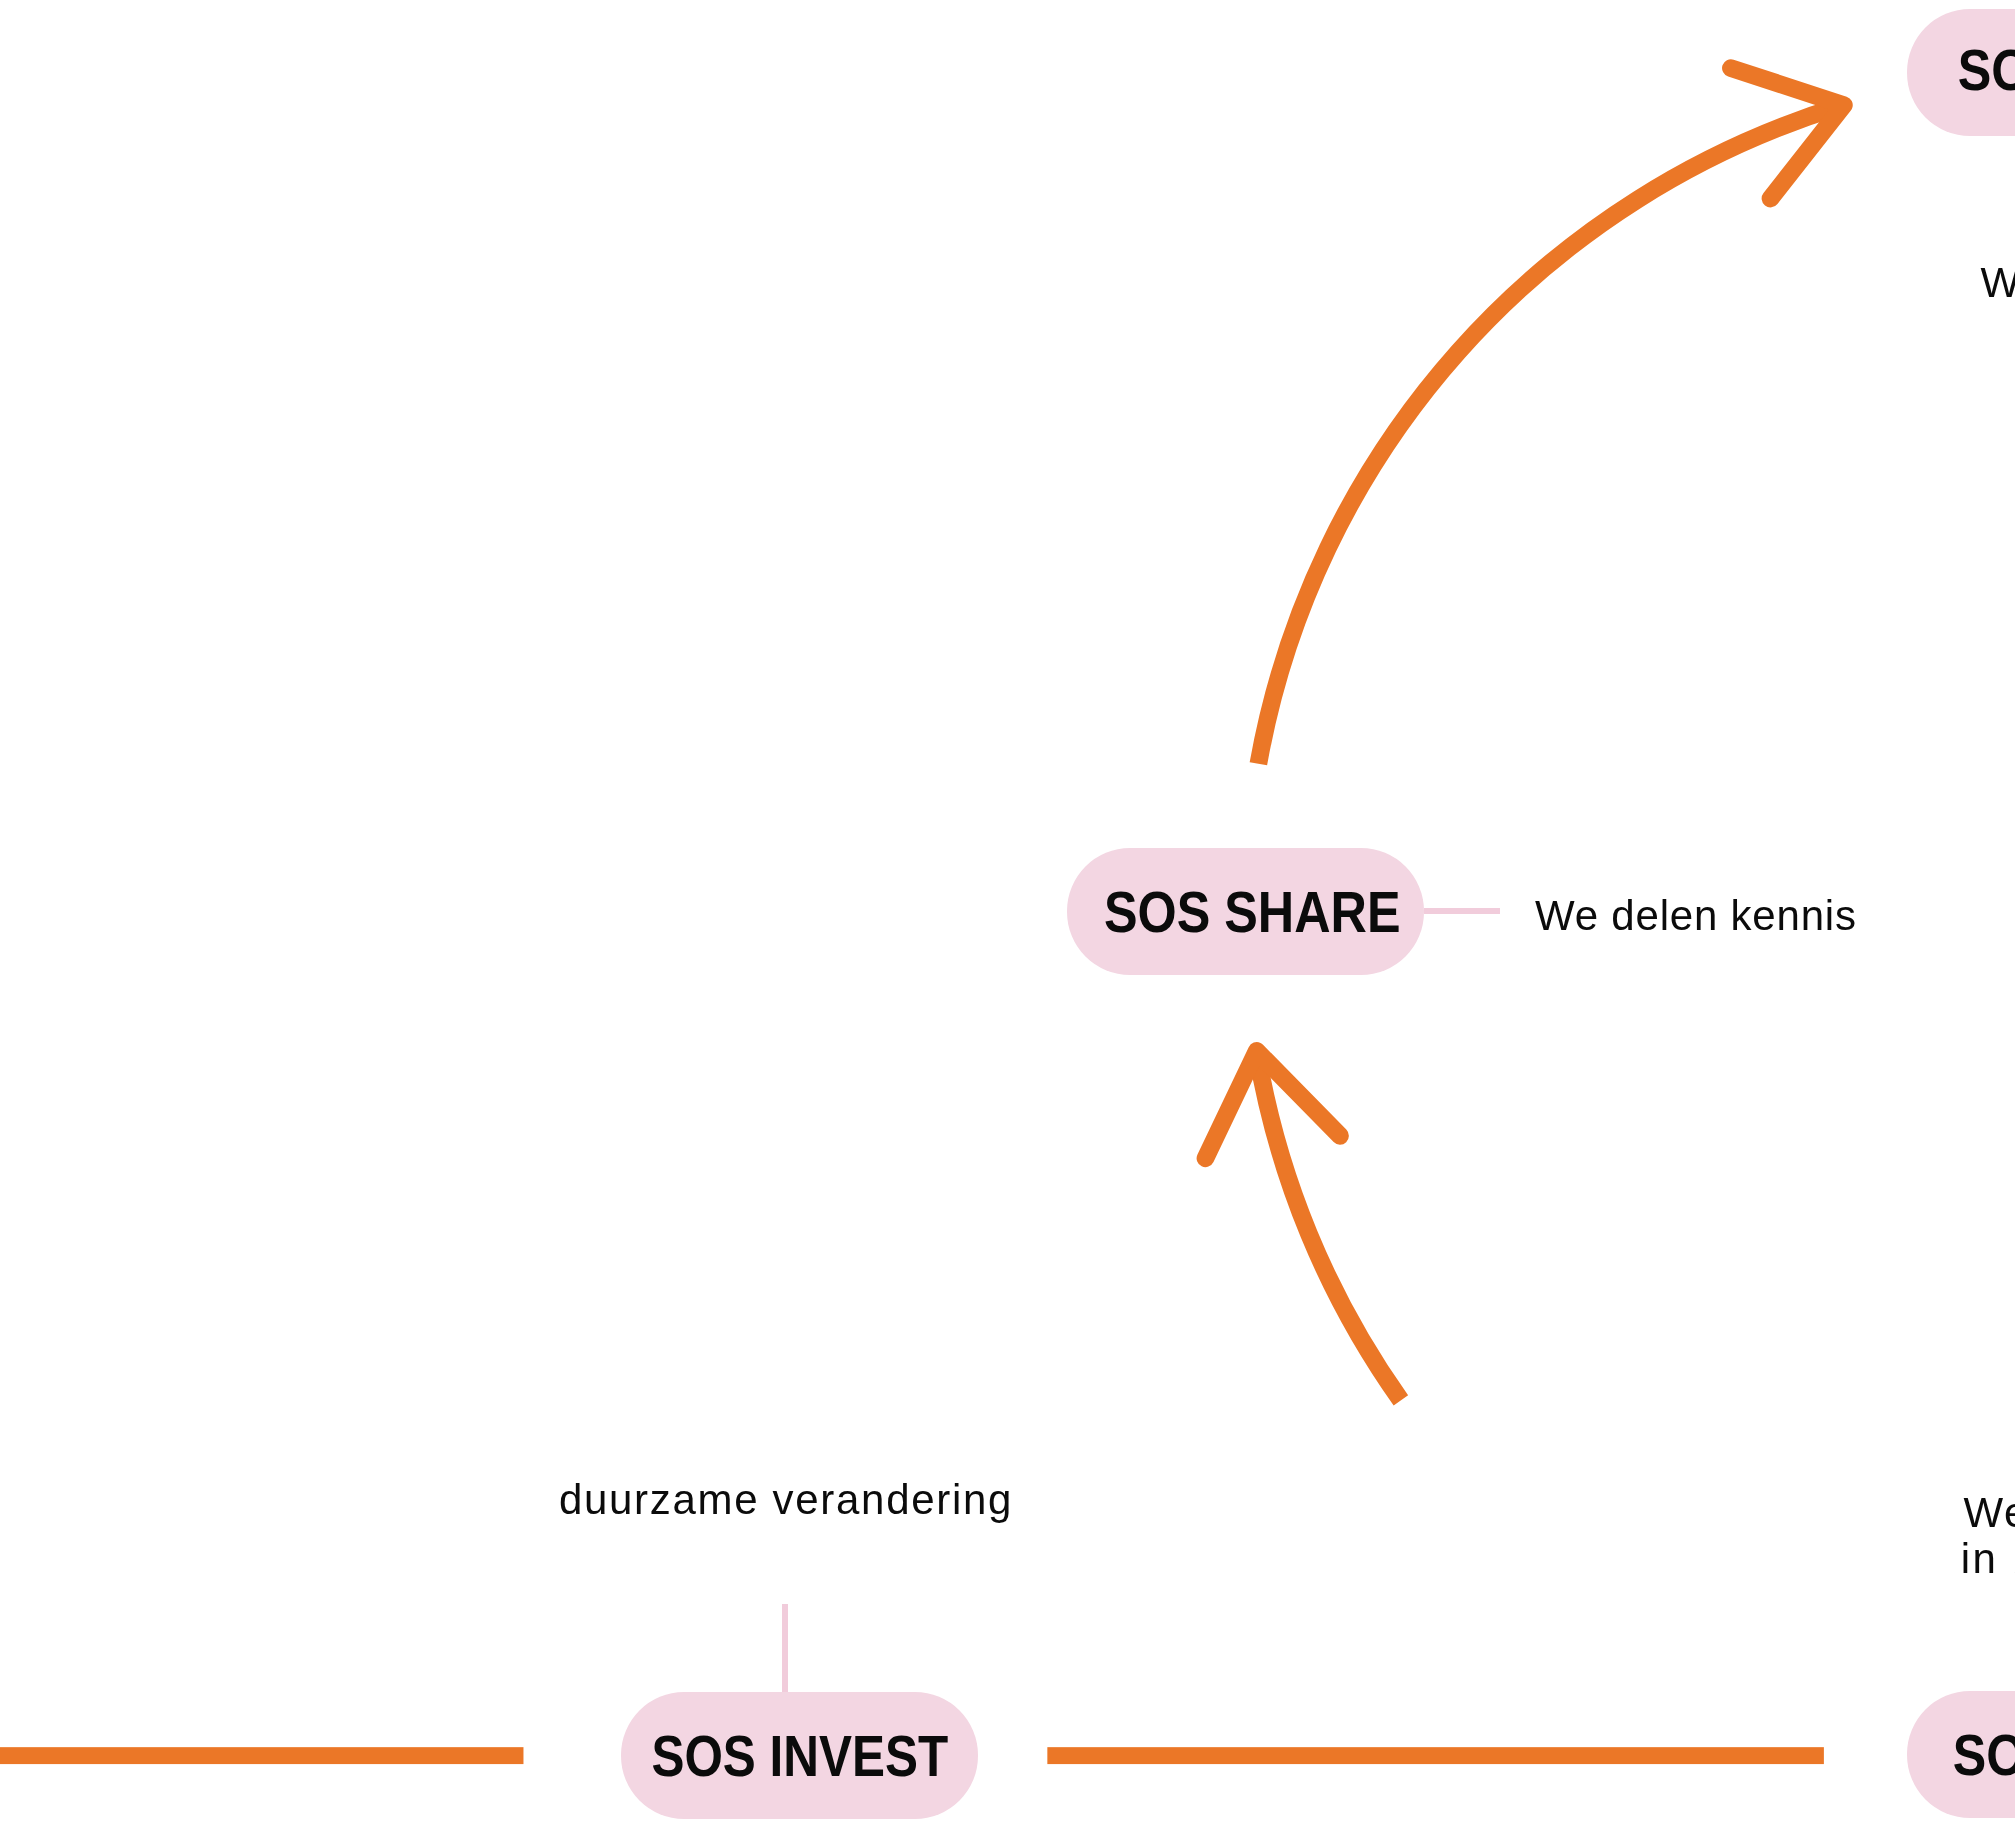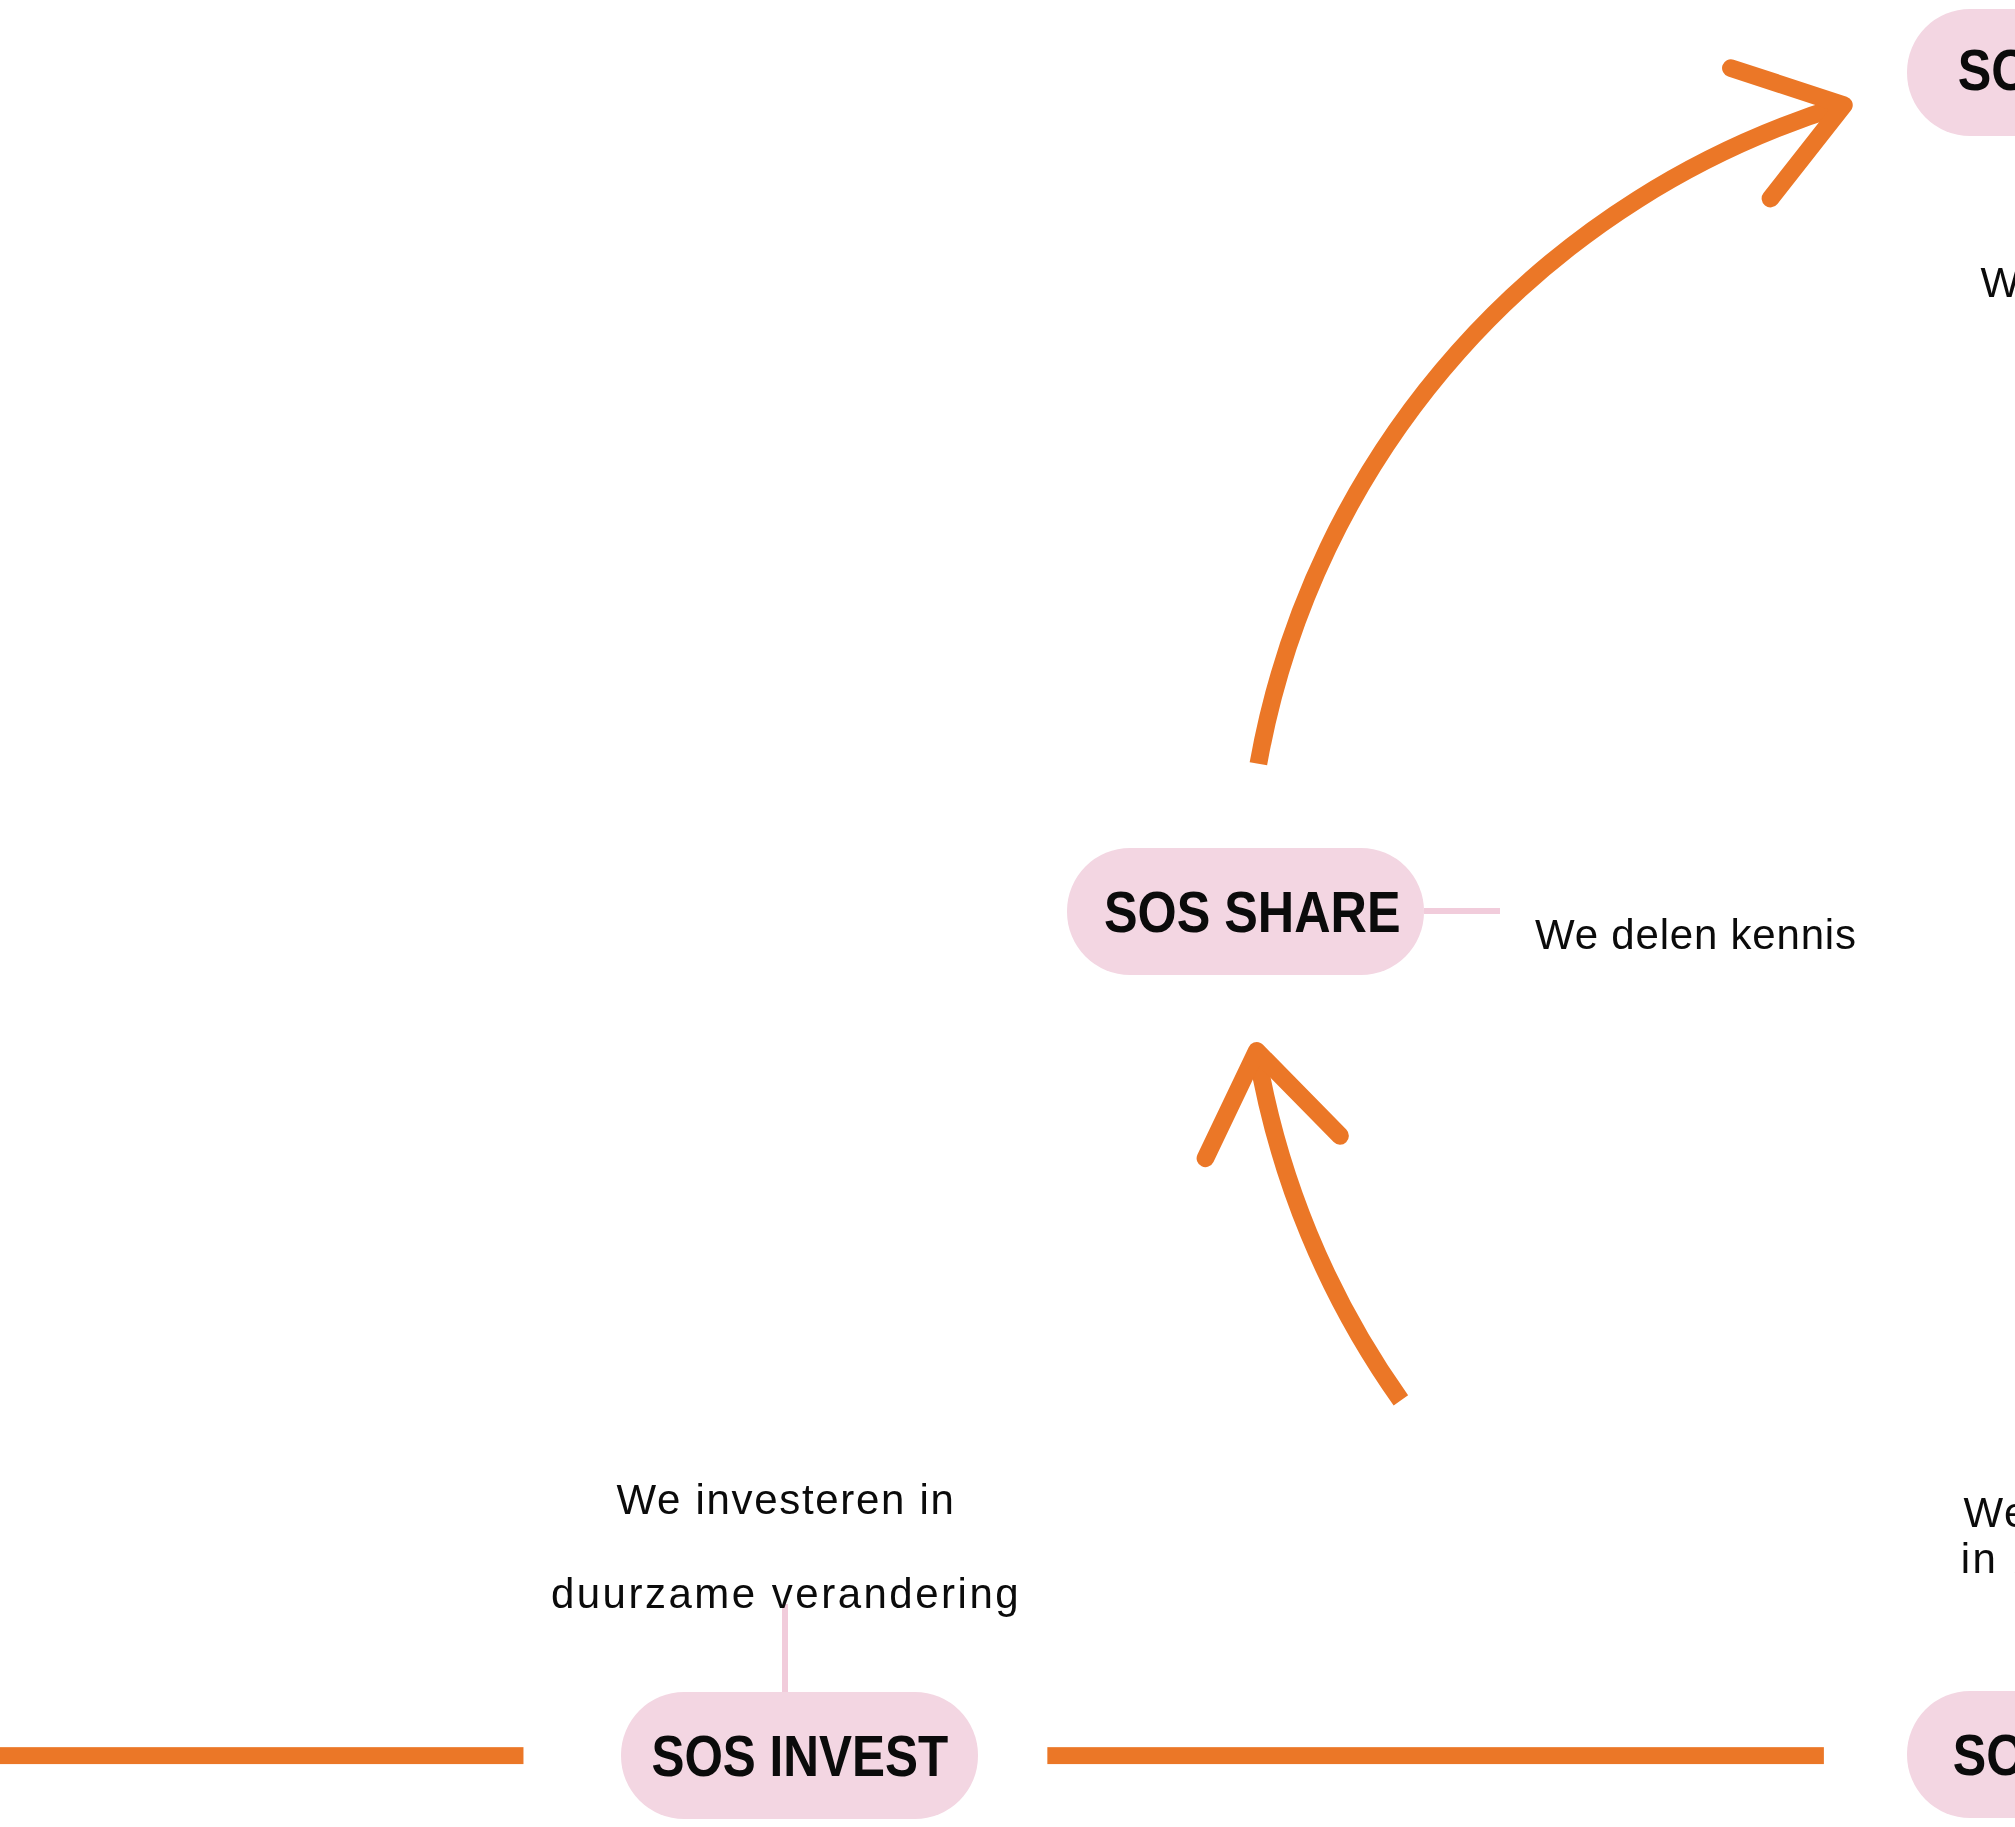--- a/index.html
+++ b/index.html
@@ -35,21 +35,21 @@
   .connector{position:absolute;background:var(--connector-pink);}
   .desc{
     position:absolute;color:var(--text-black);font-size:42px;font-weight:400;
     line-height:46px;white-space:nowrap;
   }
   .desc .line{display:block;}
   .desc-center{transform:translateX(-50%);text-align:center;}
   .desc-care{left:2100px;top:260px;}
   .desc-care .line{letter-spacing:4.1px;}
   .desc-share{left:1535px;top:893px;}
-  .desc-share .line{letter-spacing:0.8px;margin-top:19px;}
+  .desc-share .line{letter-spacing:0.8px;}
   .desc-move{left:2086px;top:1490px;}
   .desc-move .line:nth-child(1){letter-spacing:1.7px;}
   .desc-move .line:nth-child(2){letter-spacing:2.4px;}
   .desc-invest{left:786px;top:1477px;}
   .desc-invest .line:nth-child(1){letter-spacing:1.7px;}
   .desc-invest .line:nth-child(2){letter-spacing:2.5px;margin-top:48px;}
   .pill-care{left:1907px;top:9.3px;width:357px;}
   .pill-share{left:1067px;top:848px;width:357px;}
   .pill-move{left:1907px;top:1691px;width:357px;}
   .pill-invest{left:621px;top:1692px;width:357px;}
@@ -118,19 +118,18 @@
       <span class="line">in beweging</span>
     </div>
   </div>
 
   <div class="node node-invest">
     <div class="connector connector-invest"></div>
     <div class="pill pill-invest">
       <span class="pill-label">SOS INVEST</span>
     </div>
     <div class="desc desc-center desc-invest">
-      <span class="line">We investeren in</span>
       <span class="line">duurzame verandering</span>
     </div>
   </div>
 
 </div>
 
 
 </body></html>

